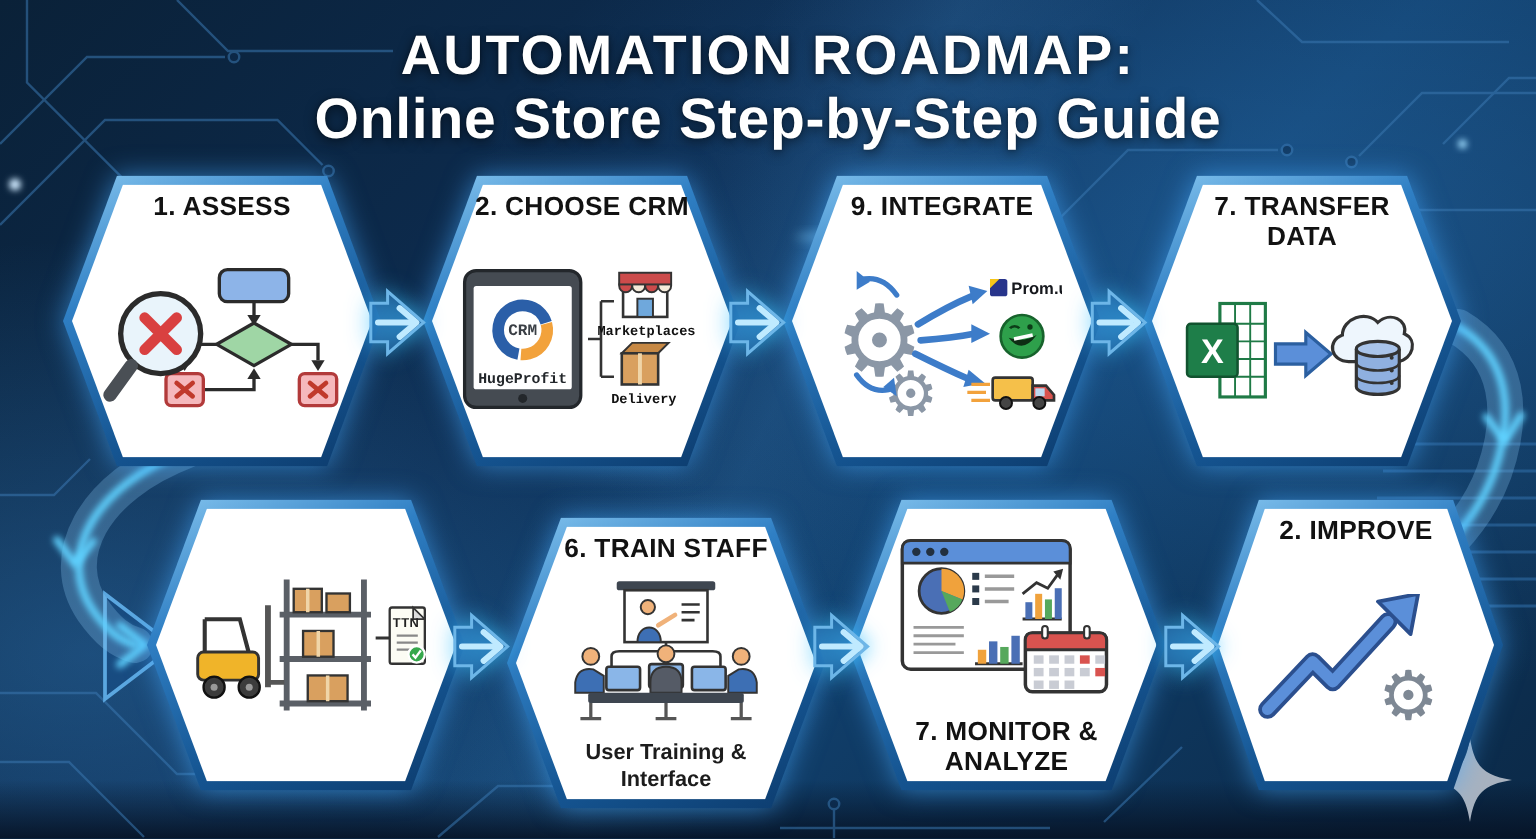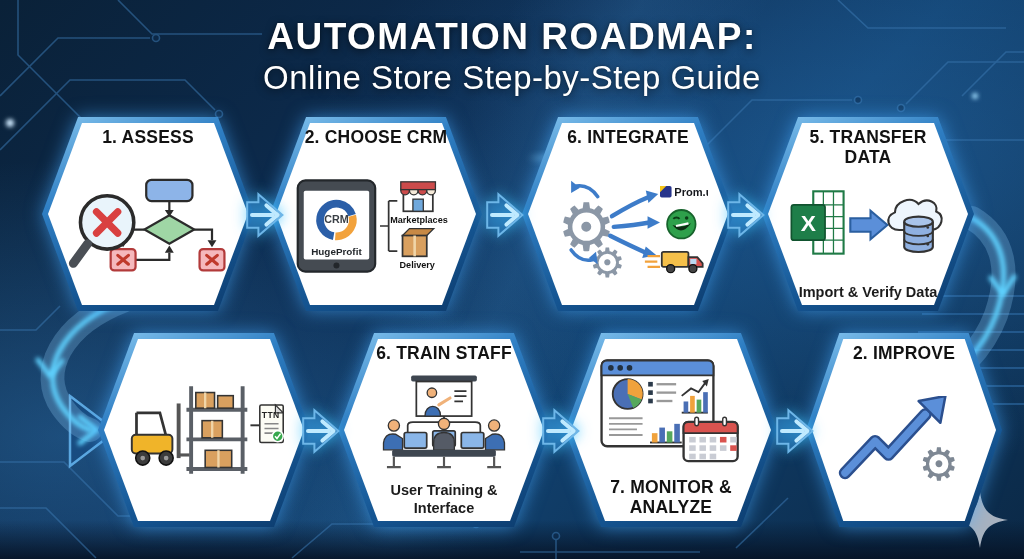--- a/index.html
+++ b/index.html
@@ -11,36 +11,36 @@
       radial-gradient(900px 500px at 85% 28%, rgba(45,120,190,.38), transparent 62%),
       radial-gradient(760px 460px at 6% 78%, rgba(60,145,215,.34), transparent 60%),
       linear-gradient(115deg, transparent 40%, rgba(90,175,245,.14) 50%, transparent 60%),
       linear-gradient(135deg,#0a2138 0%,#0d2d52 38%,#11406d 60%,#0b2947 100%);
     background-color:#0c2c50;
   }
   .bg-svg{position:absolute;inset:0;z-index:1;}
   .main-title{position:absolute;top:16px;left:0;right:0;text-align:center;color:#fff;z-index:2;
     text-shadow:0 2px 8px rgba(0,0,0,.55),0 0 2px rgba(0,0,0,.4);}
   .main-title .l1{font-size:37px;font-weight:bold;letter-spacing:1.5px;line-height:1.15;}
-  .main-title .l2{font-size:33px;font-weight:normal;letter-spacing:.5px;line-height:1.15;}
+  .main-title .l2{font-size:38px;font-weight:bold;letter-spacing:.5px;line-height:1.15;}
   .hex{position:absolute;width:212px;height:194px;z-index:2;
     filter:drop-shadow(0 0 9px rgba(70,170,255,.6));}
   .hex-border{position:absolute;inset:0;
     clip-path:polygon(0 50%,17% 0,83% 0,100% 50%,83% 100%,17% 100%);
     background:linear-gradient(155deg,#86c6f0 0%,#2f7fc4 32%,#155592 68%,#0c3a6b 100%);}
   .hex-face{position:absolute;inset:6px;
     clip-path:polygon(0 50%,17% 0,83% 0,100% 50%,83% 100%,17% 100%);
     background:#ffffff;}
   .hex-content{position:absolute;inset:10px 26px;display:flex;flex-direction:column;
     align-items:center;justify-content:center;gap:3px;text-align:center;}
   .step-label{font-size:17.5px;font-weight:bold;color:#121212;line-height:1.15;letter-spacing:.2px;}
   .caption{font-size:14.5px;font-weight:bold;color:#1c1c1c;line-height:1.2;}
   .icon{flex:1;min-height:0;width:100%;display:flex;align-items:center;justify-content:center;}
   .icon svg{max-width:100%;max-height:100%;}
-  .icon-row{display:flex;align-items:center;justify-content:center;gap:2px;width:100%;}
+  .icon-row{display:flex;align-items:center;justify-content:center;gap:2px;width:100%;font-family:Liberation Mono, monospace;}
   .conn{position:absolute;width:52px;height:48px;z-index:3;
     filter:drop-shadow(0 0 7px rgba(60,195,255,.9));}
 </style>
 </head>
 <body>
 
 <div class="stage">
 
   <svg class="bg-svg" width="1024" height="559" viewBox="0 0 1024 559">
     <defs>
@@ -139,21 +139,21 @@
           <rect x="148" y="82" width="28" height="24" rx="4" fill="#f5b8bc" stroke="#b23a3a" stroke-width="2.5"></rect>
           <path d="M156,89 L168,99 M168,89 L156,99" stroke="#c0392b" stroke-width="3.5" stroke-linecap="round"></path>
           <circle cx="44" cy="52" r="30" fill="#e9f4fb" stroke="#2b2b2b" stroke-width="4"></circle>
           <path d="M32,40 L56,64 M56,40 L32,64" stroke="#d94040" stroke-width="8" stroke-linecap="round"></path>
           <path d="M22,76 L6,98" stroke="#4a4f55" stroke-width="10" stroke-linecap="round"></path>
         </svg>
       </div>
     </div>
   </div>
 
-  <div class="hex" style="left:270px;top:117px">
+  <div class="hex" style="left:282px;top:117px">
     <div class="hex-border"></div>
     <div class="hex-face"></div>
     <div class="hex-content">
       <div class="step-label">2. CHOOSE CRM</div>
       <div class="icon icon-row">
         <svg viewBox="0 0 95 110" width="88" height="104">
           <rect x="2" y="2" width="90" height="106" rx="9" fill="#454b52" stroke="#23272b" stroke-width="2.5"></rect>
           <rect x="9" y="14" width="76" height="80" rx="2" fill="#ffffff"></rect>
           <circle cx="47" cy="101" r="3.5" fill="#23272b"></circle>
           <circle cx="47" cy="48" r="19" fill="none" stroke="#2b5fa8" stroke-width="9" stroke-dasharray="80 39.4" transform="rotate(100 47 48)"></circle>
@@ -177,21 +177,21 @@
           <text x="43" y="104" text-anchor="middle" font-size="10.5" font-weight="bold" fill="#111">Delivery</text>
         </svg>
       </div>
     </div>
   </div>
 
   <div class="hex" style="left:522px;top:117px">
     <div class="hex-border"></div>
     <div class="hex-face"></div>
     <div class="hex-content">
-      <div class="step-label">6. INTEGRATE</div>
+      <div class="step-label">9. INTEGRATE</div>
       <div class="icon">
         <svg viewBox="0 0 180 118" width="172" height="112">
           <text x="10" y="86" font-size="74" fill="#8b97a6" font-family="DejaVu Sans">⚙</text>
           <text x="46" y="116" font-size="46" fill="#8b97a6" font-family="DejaVu Sans">⚙</text>
           <g stroke="#3d7cc9" stroke-width="5" fill="none" stroke-linecap="round">
             <path d="M72,48 Q95,34 112,27"></path>
               <path d="M74,60 Q98,58 114,55"></path>
               <path d="M70,70 Q94,82 110,89"></path>
             <path d="M56,26 Q46,12 32,14" stroke-width="4"></path>
               <path d="M26,86 Q36,100 50,97" stroke-width="4"></path>
@@ -221,38 +221,37 @@
           </g>
         </svg>
       </div>
     </div>
   </div>
 
   <div class="hex" style="left:762px;top:117px">
     <div class="hex-border"></div>
     <div class="hex-face"></div>
     <div class="hex-content">
-      <div class="step-label">5. TRANSFER DATA</div>
+      <div class="step-label">7. TRANSFER DATA</div>
       <div class="icon">
         <svg viewBox="0 0 190 100" width="170" height="90">
           <rect x="30" y="10" width="36" height="74" fill="#fff" stroke="#1f7a46" stroke-width="2.5"></rect>
           <path d="M30,26 H66 M30,40 H66 M30,54 H66 M30,68 H66 M42,10 V84 M54,10 V84" stroke="#1f7a46" stroke-width="1.5"></path>
           <rect x="4" y="26" width="40" height="42" rx="3" fill="#1e7e49" stroke="#11532f" stroke-width="2"></rect>
           <text x="24" y="57" text-anchor="middle" font-size="27" font-weight="bold" fill="#ffffff">X</text>
           <polygon points="74,42 98,42 98,33 118,50 98,67 98,58 74,58" fill="#5b8fd9" stroke="#2b5fa0" stroke-width="2.5"></polygon>
           <path d="M132,56 C118,56 114,40 127,35 C127,22 146,15 155,25 C165,16 179,23 176,34 C187,39 183,54 171,56 Z" fill="#eef6fd" stroke="#333" stroke-width="2.5"></path>
           <path d="M138,46 V76 A17,6 0 0 0 172,76 V46" fill="#8fb0e0" stroke="#333" stroke-width="2.5"></path>
           <ellipse cx="155" cy="46" rx="17" ry="6" fill="#a9c4ea" stroke="#333" stroke-width="2.5"></ellipse>
           <path d="M138,57 A17,6 0 0 0 172,57 M138,67 A17,6 0 0 0 172,67" fill="none" stroke="#333" stroke-width="2"></path>
           <circle cx="166" cy="53" r="1.6" fill="#333"></circle>
             <circle cx="166" cy="63" r="1.6" fill="#333"></circle>
             <circle cx="166" cy="73" r="1.6" fill="#333"></circle>
         </svg>
       </div>
-      <div class="caption">Import &amp; Verify Data</div>
     </div>
   </div>
 
   <div class="hex" style="left:98px;top:333px">
     <div class="hex-border"></div>
     <div class="hex-face"></div>
     <div class="hex-content">
       <div class="icon">
         <svg viewBox="0 0 205 120" width="182" height="106">
           <path d="M86,4 V116 M152,4 V116" stroke="#5a5f66" stroke-width="5"></path>
@@ -282,21 +281,21 @@
             <text x="188" y="45" text-anchor="middle" font-size="11" font-weight="bold" fill="#222" letter-spacing="0.5">TTN</text>
             <path d="M180,52 H198 M180,58 H198 M180,64 H192" stroke="#888" stroke-width="2"></path>
             <circle cx="197" cy="68" r="7" fill="#36a84c" stroke="#fff" stroke-width="2"></circle>
             <path d="M193.5,68 L196,70.8 L200.6,64.6" stroke="#fff" stroke-width="2" fill="none"></path>
           </g>
         </svg>
       </div>
     </div>
   </div>
 
-  <div class="hex" style="left:338px;top:333px">
+  <div class="hex" style="left:338px;top:345px">
     <div class="hex-border"></div>
     <div class="hex-face"></div>
     <div class="hex-content">
       <div class="step-label">6. TRAIN STAFF</div>
       <div class="icon">
         <svg viewBox="0 0 180 118" width="160" height="102">
           <rect x="52" y="4" width="76" height="7" rx="2" fill="#3e4650"></rect>
           <rect x="58" y="11" width="64" height="40" fill="#fff" stroke="#333" stroke-width="2"></rect>
           <circle cx="76" cy="24" r="5.5" fill="#f0b27a" stroke="#333" stroke-width="1.5"></circle>
           <path d="M68,51 C68,36 86,36 86,51 Z" fill="#3d6fb4" stroke="#333" stroke-width="1.5"></path>

